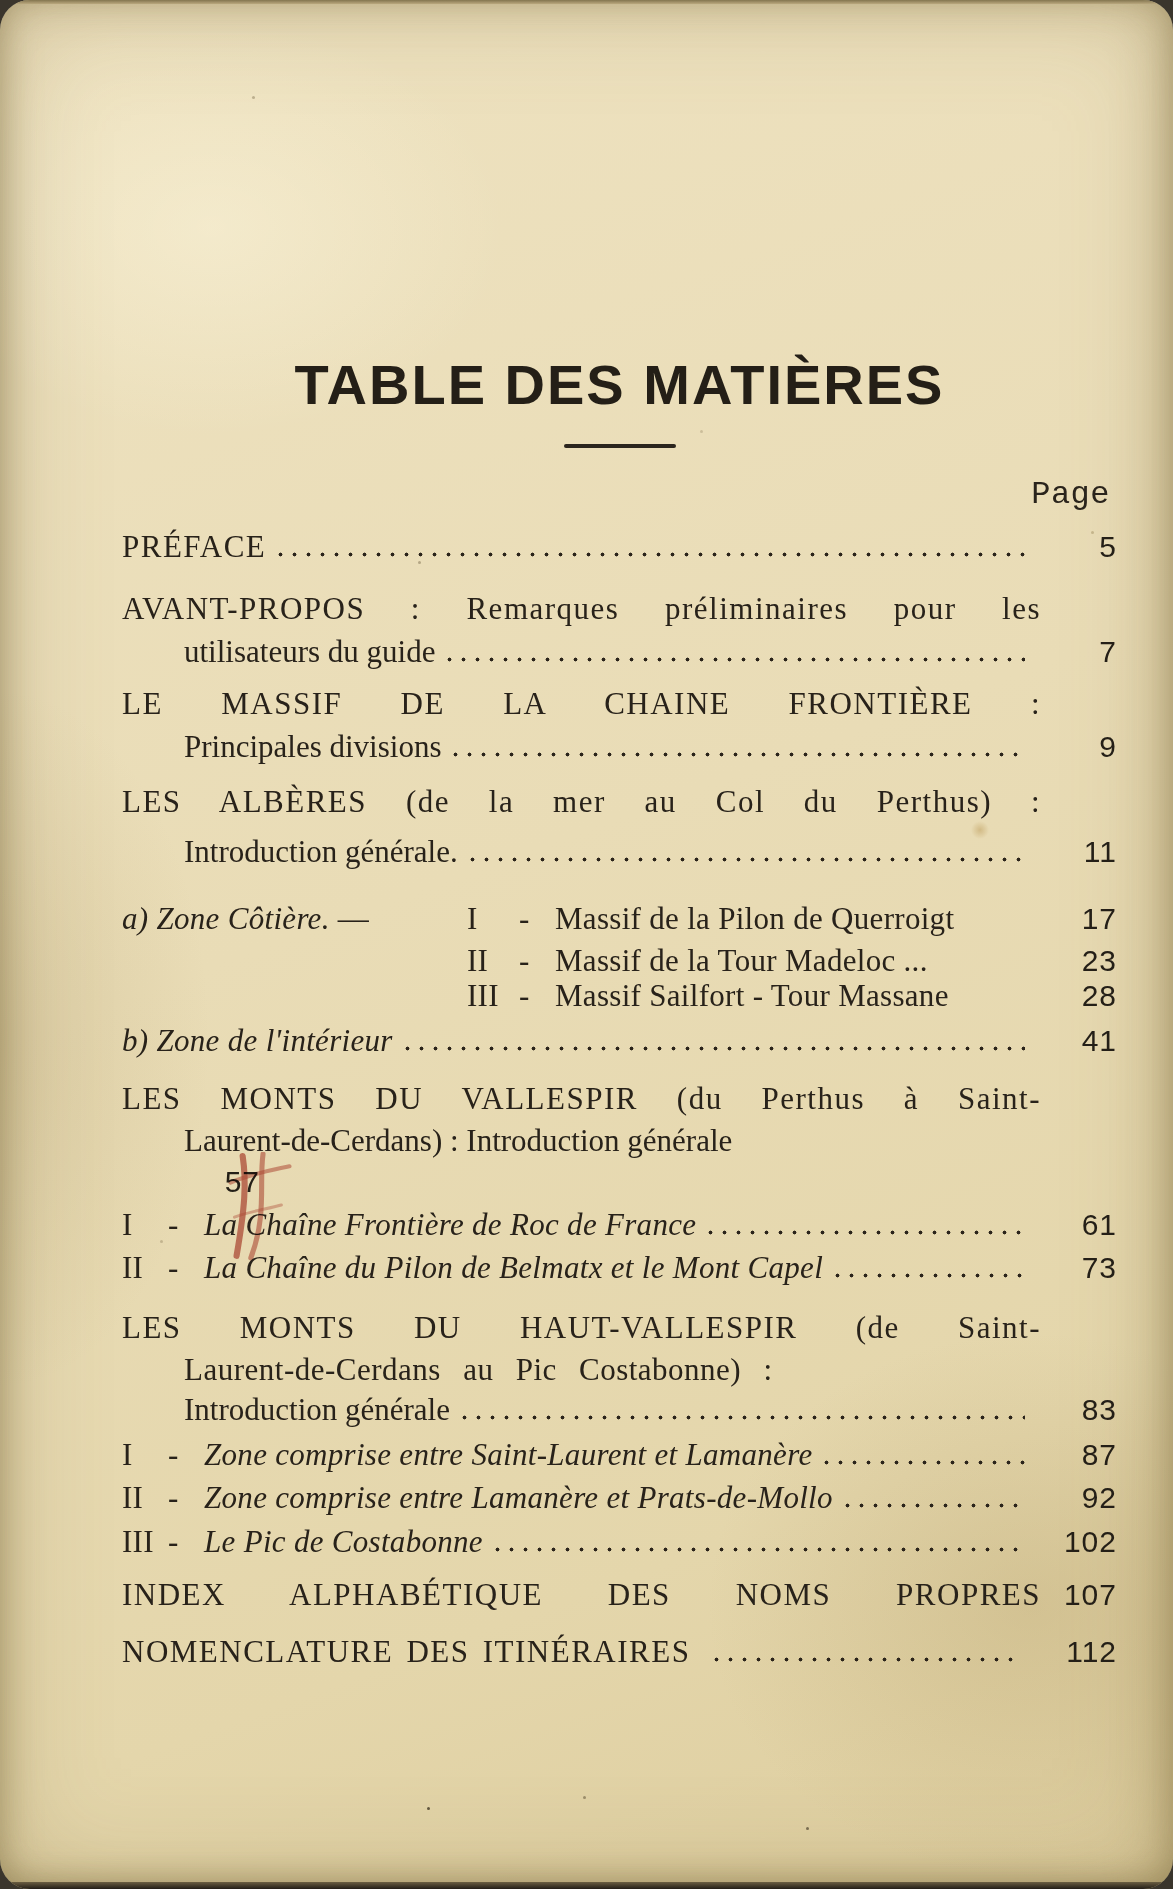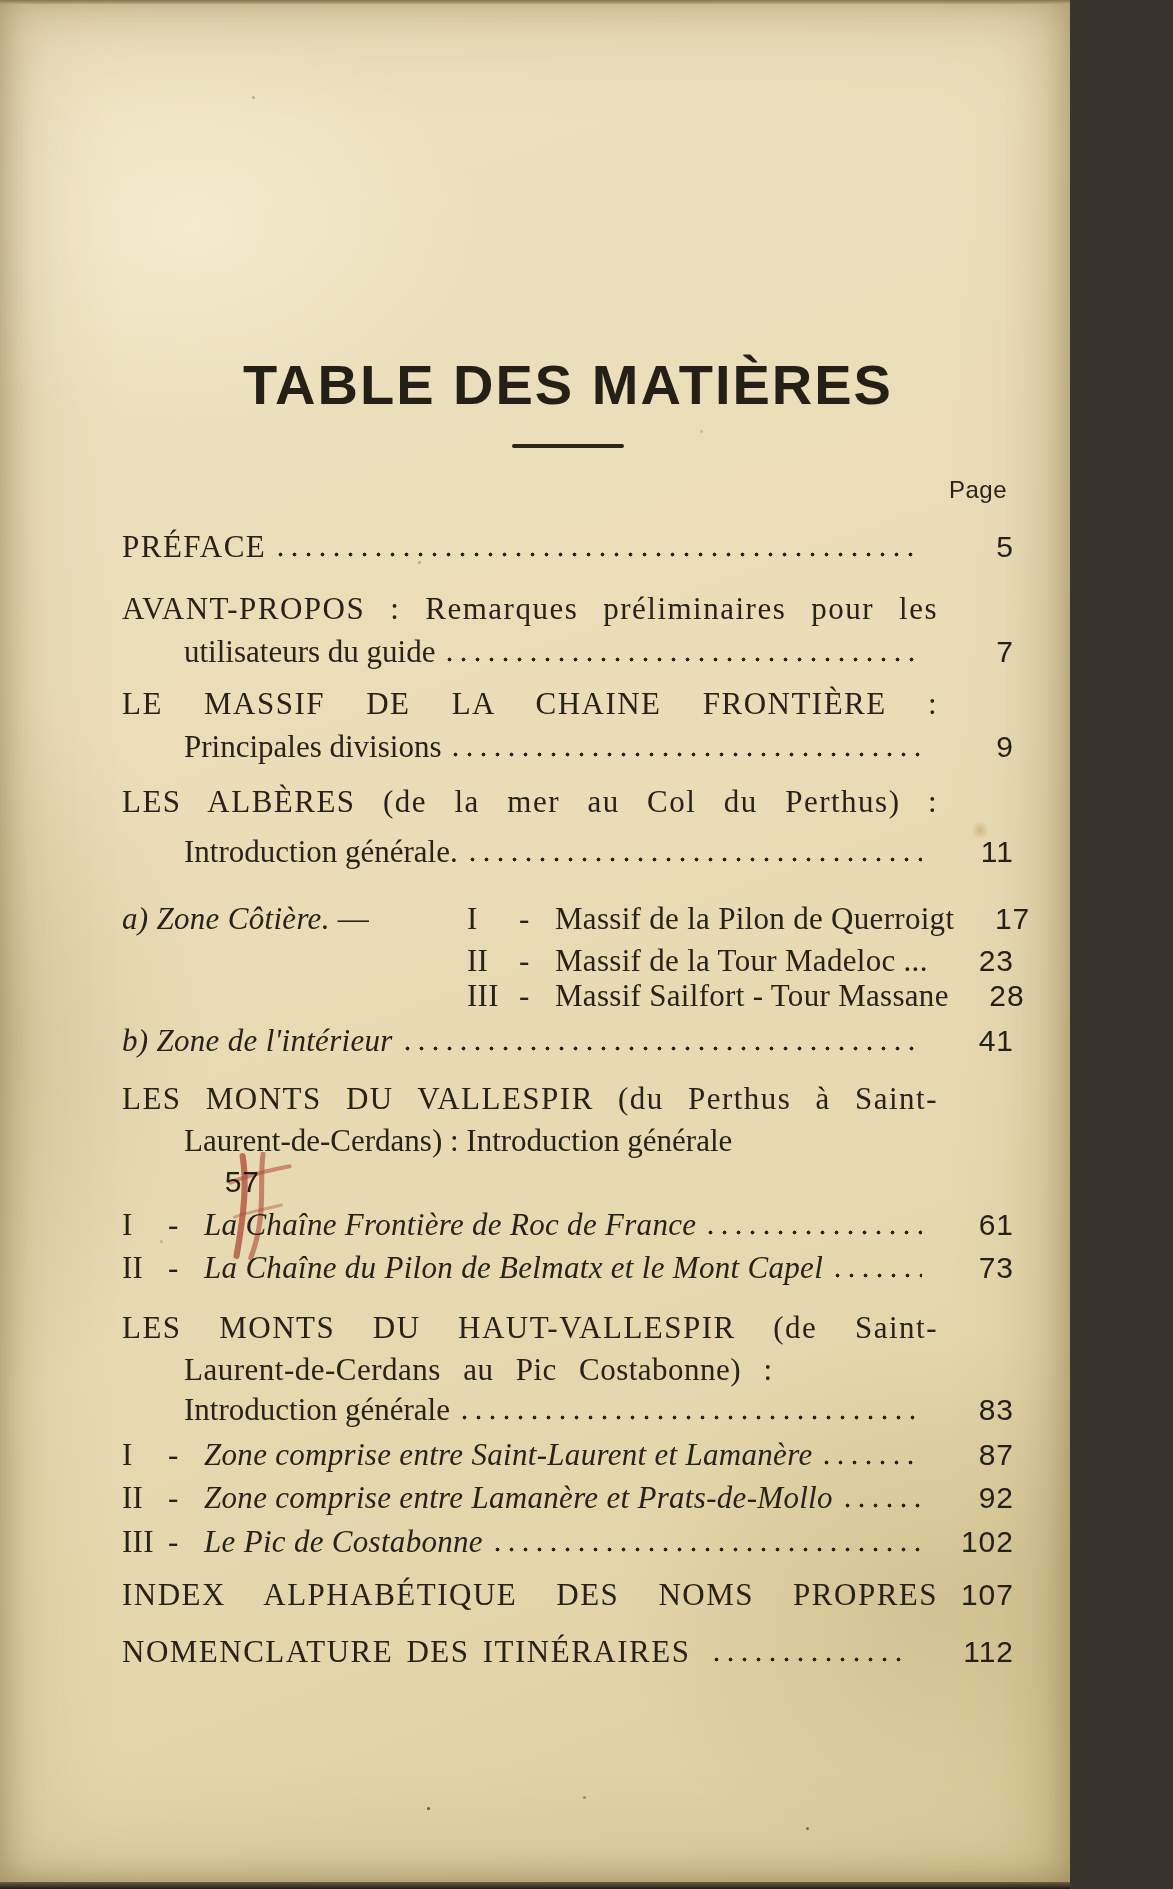--- a/index.html
+++ b/index.html
@@ -1,32 +1,33 @@
 <!DOCTYPE html>
 <html><head>
 <meta charset="utf-8">
 <style>
   html,body{margin:0;padding:0;background:#3a352c;}
   .page{
     position:relative;
-    width:1070px;height:1889px;
+    width:1173px;height:1889px;
     overflow:hidden;
     font-family:"Liberation Serif", serif;
     color:#28221a;
     background:
       radial-gradient(9px at 980px 830px, rgba(176,138,64,.40), rgba(176,138,64,0) 9px),
       radial-gradient(ellipse 420px 300px at 18% 12%, rgba(255,250,228,.38), rgba(255,250,228,0) 70%),
       radial-gradient(ellipse 500px 420px at 88% 85%, rgba(176,154,100,.30), rgba(176,154,100,0) 65%),
       radial-gradient(ellipse 300px 500px at 0% 55%, rgba(170,148,96,.22), rgba(170,148,96,0) 70%),
       linear-gradient(160deg, #eee2c0 0%, #e9dcb6 45%, #e4d6ab 78%, #ddcd9e 100%);
     box-shadow:
       inset 0 0 110px rgba(130,110,62,.30),
       inset -16px 0 46px rgba(140,120,70,.26),
       inset 12px 0 34px rgba(140,120,70,.18),
       inset 0 -10px 26px rgba(110,95,55,.30);
+    border-radius: 30px;
   }
   .edge-top{position:absolute;top:0;left:0;right:0;height:4px;
     background:linear-gradient(to bottom,#83754f,#baa87e);}
   .edge-bottom{position:absolute;bottom:0;left:0;right:0;height:7px;
     background:linear-gradient(to top,#221d17,#6b5e42);}
   .specks{position:absolute;top:0;left:0;width:3px;height:3px;border-radius:50%;
     box-shadow:
       427px 1807px 0 0 rgba(55,45,28,.75),
       583px 1796px 0 0 rgba(70,58,34,.45),
       806px 1827px 0 0 rgba(55,45,28,.60),
@@ -42,22 +43,22 @@
     font-weight:bold;font-size:56px;letter-spacing:2px;
     color:#241f17;
   }
   .title-rule{
     position:absolute;top:434px;left:122px;right:56px;height:0;
     text-align:center;
   }
   .title-rule i{display:inline-block;width:112px;height:4px;background:#2b251d;border-radius:2px;}
   .page-label{
     position:absolute;top:476px;right:63px;
-    font-family:Liberation Sans, sans-serif;
-    font-size:24px;color:#2a241c;letter-spacing:.5px;
+    font-family:Liberation Mono, monospace;
+    font-size:32px;color:#2a241c;letter-spacing:.5px;
   }
   .toc{position:absolute;top:530px;left:122px;right:56px;}
   .line{display:flex;align-items:baseline;line-height:34px;font-size:31px;white-space:nowrap;}
   .textwrap{white-space:nowrap;}
   .just{flex:1;white-space:normal;text-align:justify;text-align-last:justify;}
   .caps .textwrap, .caps-just .textwrap{letter-spacing:1.5px;word-spacing:4px;}
   .cont{margin-left:62px;}
   .cont-wide{margin-left:62px;}
   .cont-wide .textwrap{word-spacing:14px;letter-spacing:.5px;}
   .plain .textwrap{letter-spacing:.3px;}

